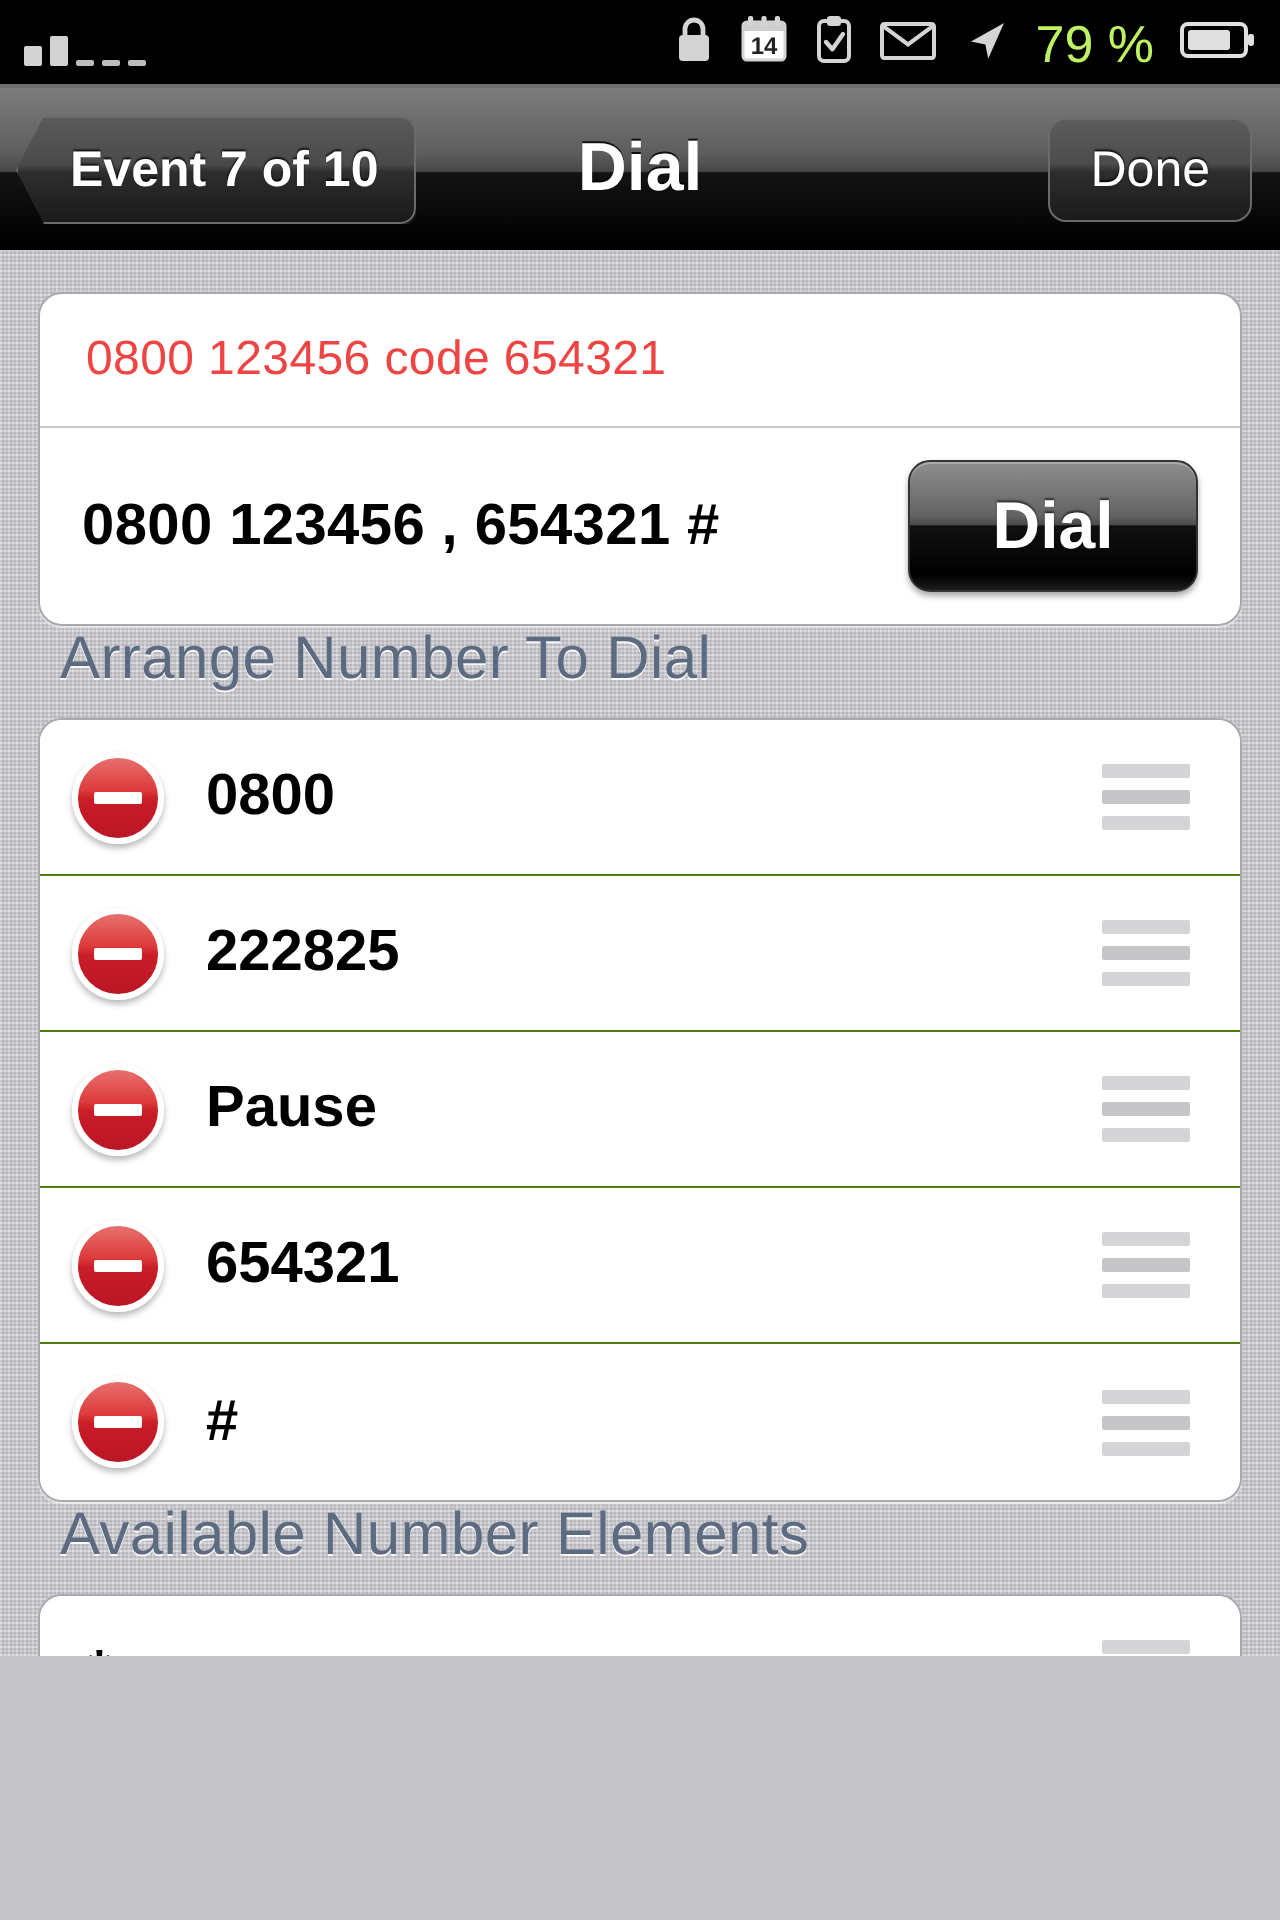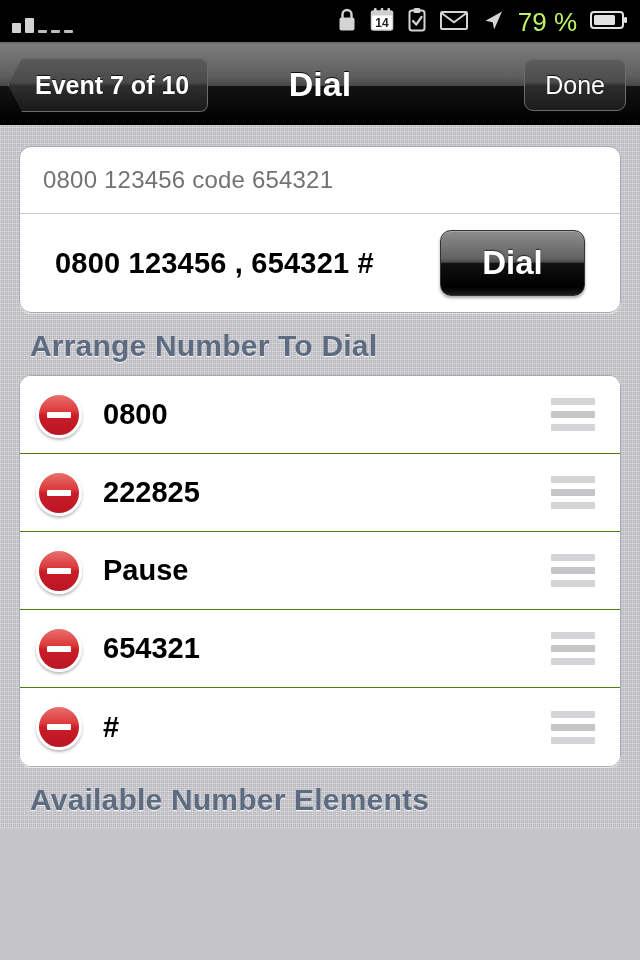--- a/index.html
+++ b/index.html
@@ -158,30 +158,30 @@
   #summary-card { margin-top: 21px; }
   #preview-row {
     height: 67px;
     display: flex;
     align-items: center;
     padding: 0 23px;
     border-bottom: 1px solid #c8c8cd;
     box-sizing: border-box;
   }
   #preview-text {
-    color: #737373;
+    color: #ef4444;
     font-size: 24px;
     letter-spacing: 0.2px;
     white-space: nowrap;
   }
   #dial-row {
     height: 98px;
     display: flex;
     align-items: center;
-    padding: 0 35px;
+    padding: 0 21px;
     box-sizing: border-box;
   }
   #dial-number {
     color: #000;
     font-size: 29px;
     font-weight: bold;
     letter-spacing: 0.2px;
     white-space: nowrap;
     flex: 1;
   }
@@ -203,23 +203,23 @@
     color: #fff;
     font-size: 33px;
     font-weight: bold;
     text-shadow: 0 -1px 1px rgba(0,0,0,0.6);
   }
 
   
   .section-header {
     color: #5d6b80;
     font-size: 30px;
-    font-weight: bold;
+    font-weight: normal;
     text-shadow: 0 1px 0 rgba(255,255,255,0.85);
-    padding: 16px 4px 12px 11px;
+    padding: 0 4px 12px 11px;
     letter-spacing: 0.2px;
     white-space: nowrap;
   }
 
   
   .row {
     height: 78px;
     display: flex;
     align-items: center;
     border-bottom: 1px solid #4d7c0f;

